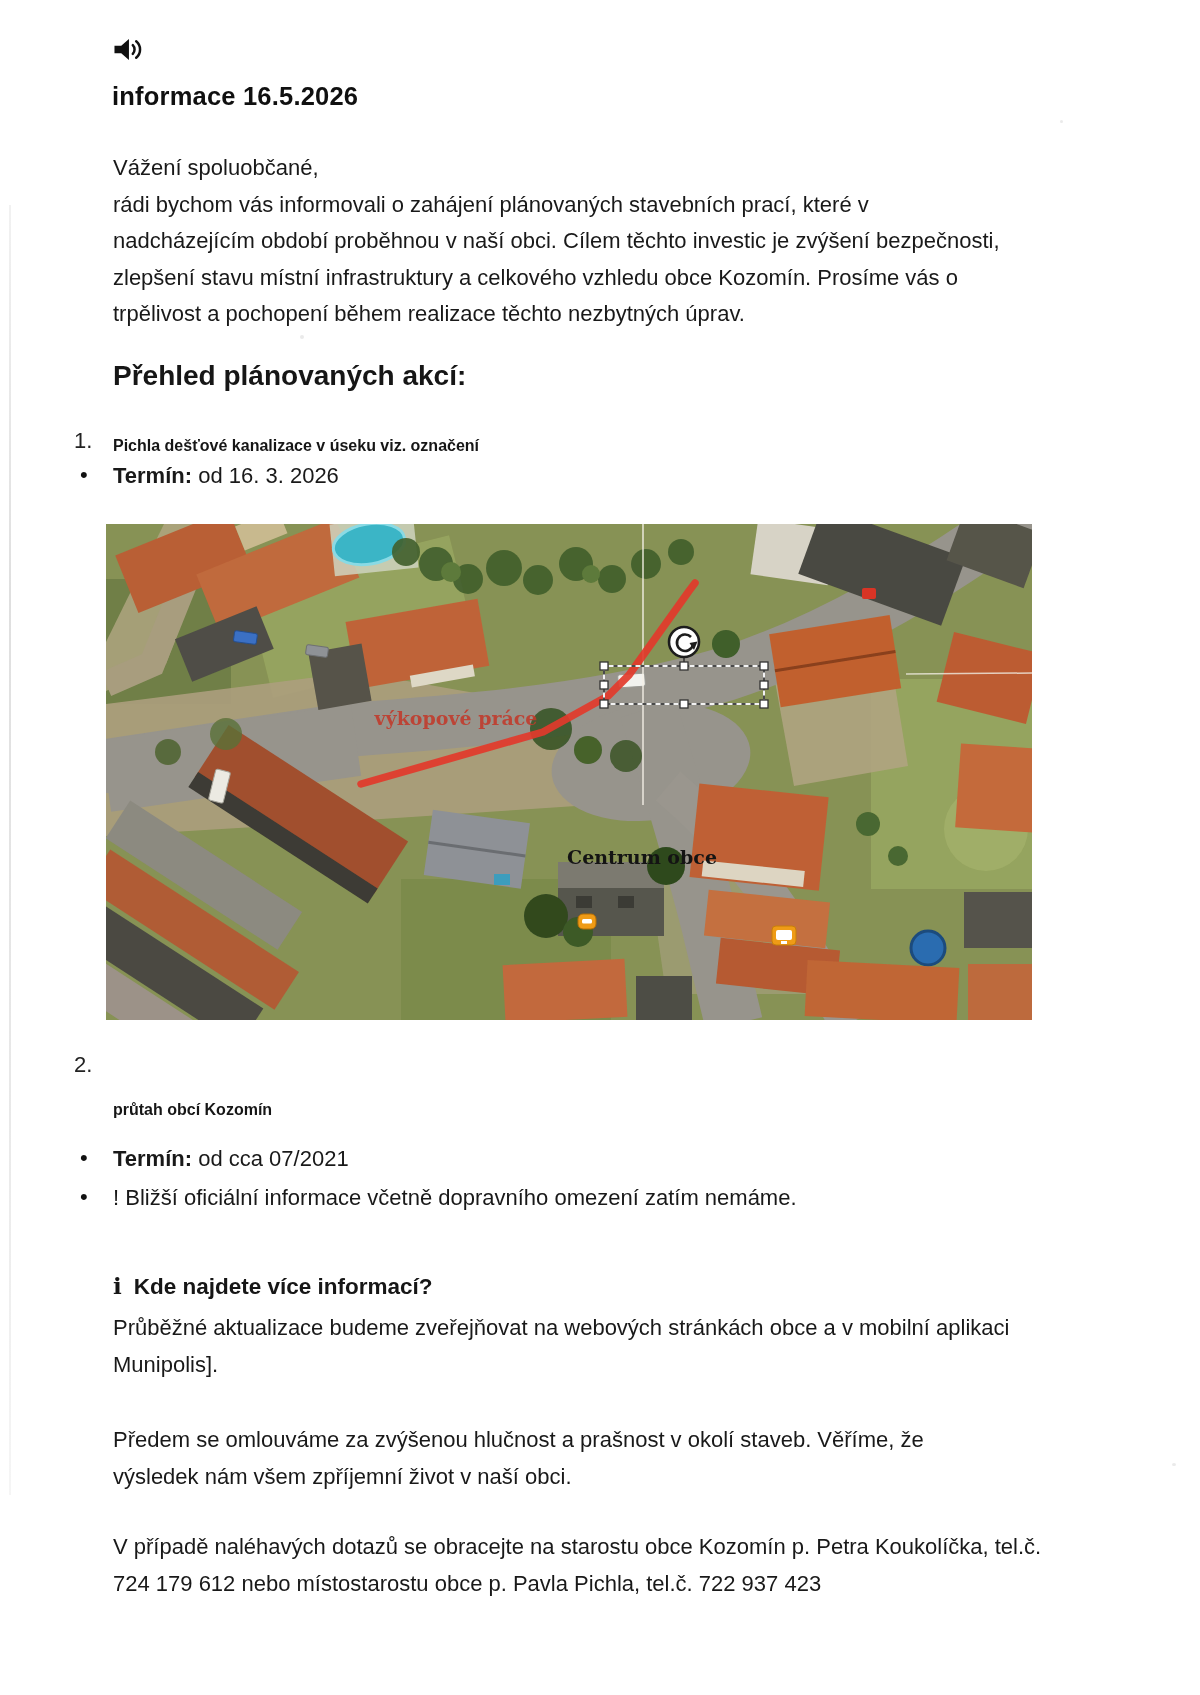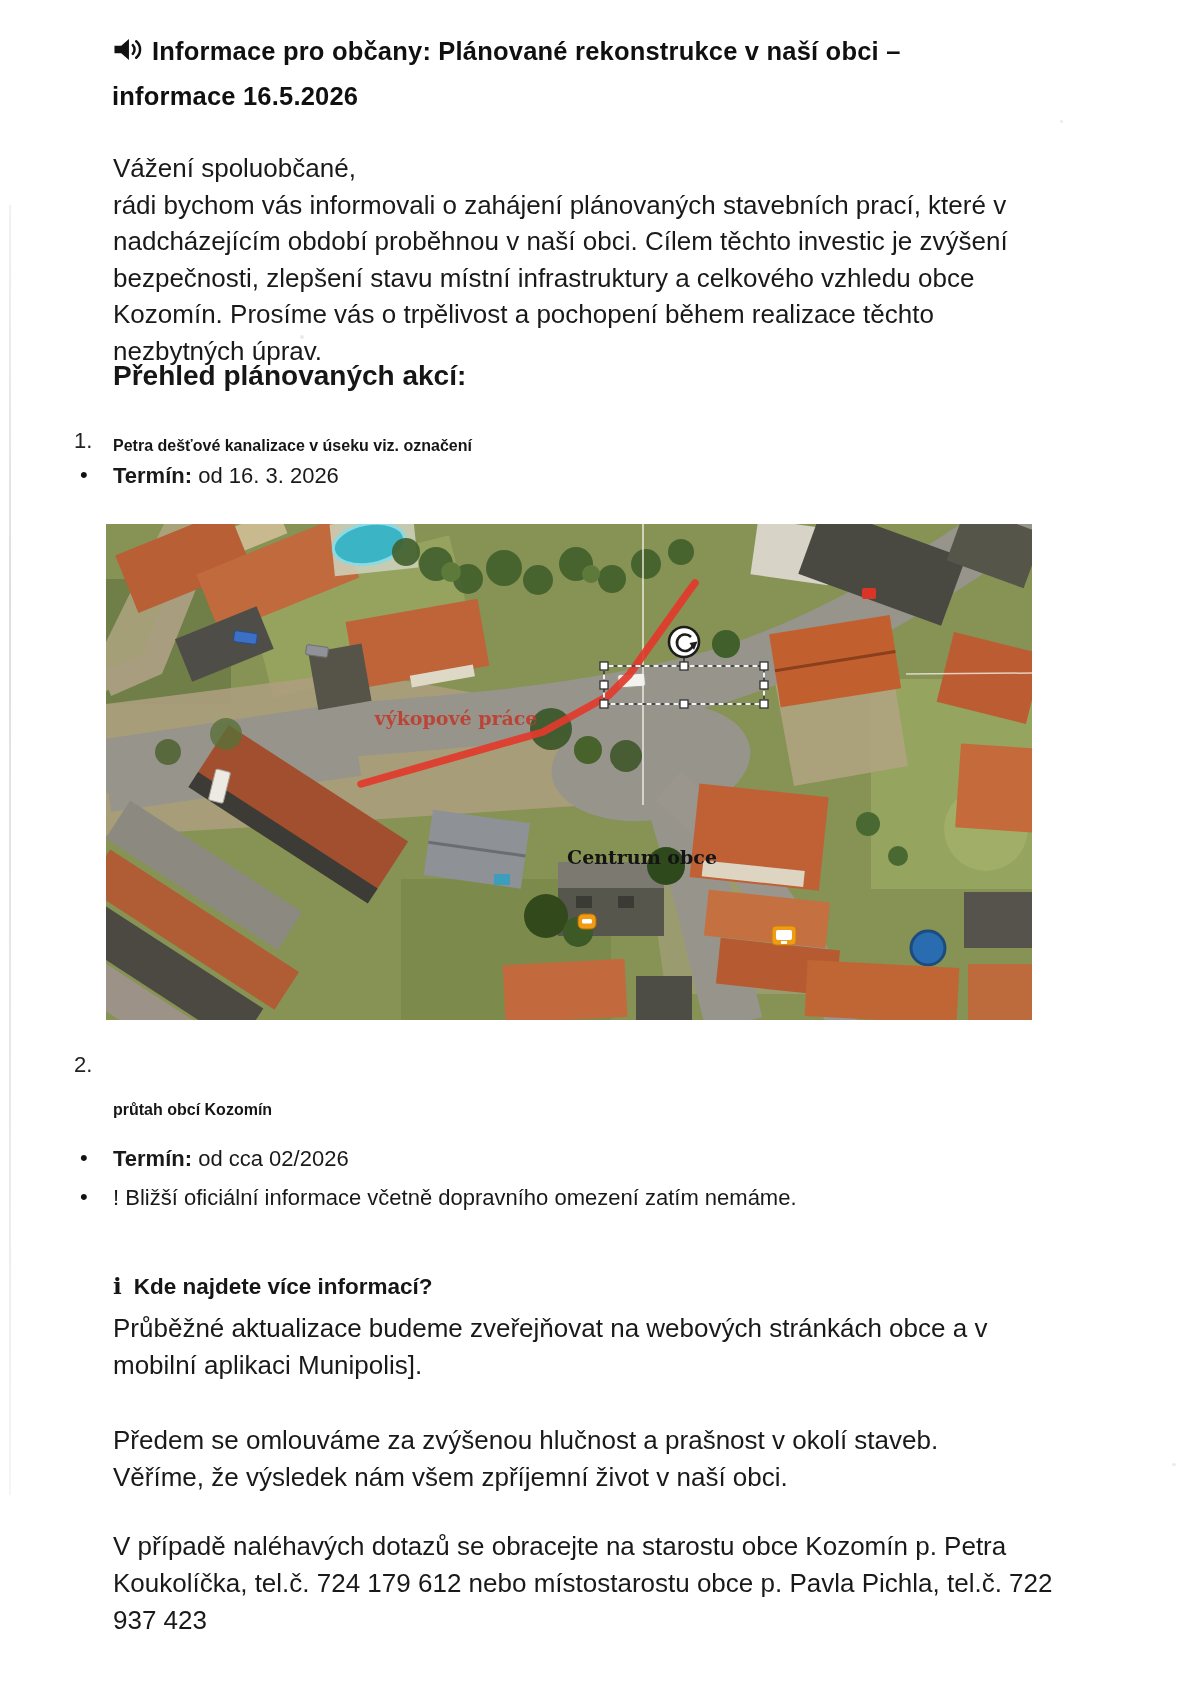--- a/index.html
+++ b/index.html
@@ -10,21 +10,21 @@
   }
   .abs{position:absolute;}
   
   .scan-edge{position:absolute;left:9px;top:205px;width:2px;height:1290px;
     background:linear-gradient(#eee,#d7d7d7 30%,#e3e3e3 70%,#f3f3f3);opacity:.8;}
   
   .doc-title{left:112px;top:30px;width:910px;font-size:25.5px;font-weight:700;
     line-height:42px;letter-spacing:.2px;color:#101010;}
   .doc-title .spk{display:inline-block;vertical-align:-3px;margin-right:9px;}
   
-  .para{font-size:26px;line-height:36.5px;color:#191919;}
+  .para{font-size:22px;line-height:36.5px;color:#191919;}
   .intro{left:113px;top:150px;width:900px;}
   .heading{left:113px;top:360px;font-size:28px;font-weight:700;}
   .num{position:absolute;left:74px;font-size:22px;color:#222;}
   .item-title{position:absolute;left:113px;font-weight:700;width:905px;line-height:37px;}
   .bullet-line{position:absolute;left:113px;font-size:22px;color:#191919;}
   .bullet-line::before{content:"•";position:absolute;left:-33px;top:-1px;font-size:22px;color:#111;}
   .blabel{font-weight:700;}
   
   .map-wrap{left:106px;top:524px;width:926px;height:496px;background:#a16207;overflow:hidden;}
   .map-wrap svg{display:block;}
@@ -44,33 +44,33 @@
 <div class="speck" style="left:1060px;top:120px;width:3px;height:3px;"></div>
 <div class="speck" style="left:1172px;top:1463px;width:4px;height:3px;"></div>
 
 <div class="abs doc-title">
   <span class="spk">
     <svg width="31" height="27" viewBox="0 0 32 28">
       <path d="M2.5 10 L9.5 10 L17.5 3 L17.5 25 L9.5 18 L2.5 18 Z" fill="#111"></path>
       <path d="M21.5 9.5 A 6.5 6.5 0 0 1 21.5 18.5" fill="none" stroke="#111" stroke-width="2.6" stroke-linecap="round"></path>
       <path d="M25 5.5 A 11 11 0 0 1 25 22.5" fill="none" stroke="#111" stroke-width="2.6" stroke-linecap="round"></path>
     </svg>
-  </span><span>Informace pro občany: Plánované rekonstrukce v naší obci –</span><br>
+  </span><br>
   <span>informace 16.5.2026</span>
 </div>
 
 <div class="abs para intro">
   <span>Vážení spoluobčané,</span><br>
   <span>rádi bychom vás informovali o zahájení plánovaných stavebních prací, které v nadcházejícím období proběhnou v naší obci. Cílem těchto investic je zvýšení bezpečnosti, zlepšení stavu místní infrastruktury a celkového vzhledu obce Kozomín. Prosíme vás o trpělivost a pochopení během realizace těchto nezbytných úprav.</span>
 </div>
 
 <div class="abs heading">Přehled plánovaných akcí:</div>
 
 <span class="num" style="top:428px;">1.</span>
-<div class="item-title" style="top:427px;">Petra dešťové kanalizace v úseku viz. označení</div>
+<div class="item-title" style="top:427px;">Pichla dešťové kanalizace v úseku viz. označení</div>
 <div class="bullet-line" style="top:463px;">
   <span class="blabel">Termín:</span>
   <span>od 16. 3. 2026</span>
 </div>
 
 <div class="abs map-wrap">
 <svg width="926" height="496" viewBox="0 0 926 496">
   <defs>
     <filter id="soft" x="-5%" y="-5%" width="110%" height="110%">
           <feGaussianBlur stdDeviation="0.7"></feGaussianBlur>
@@ -236,21 +236,21 @@
 </svg>
 </div>
 
 <span class="num" style="top:1052px;">2.</span>
 <div class="item-title" style="top:1051px;line-height:39px;">
   <br>
   <span>průtah obcí Kozomín</span>
 </div>
 <div class="bullet-line" style="top:1146px;">
   <span class="blabel">Termín:</span>
-  <span>od cca 02/2026</span>
+  <span>od cca 07/2021</span>
 </div>
 <div class="bullet-line" style="top:1185px;">! Bližší oficiální informace včetně dopravního omezení zatím nemáme.</div>
 
 <div class="abs info-head">
   <span class="iglyph">i</span><span>Kde najdete více informací?</span>
 </div>
 <div class="abs para info-body">Průběžné aktualizace budeme zveřejňovat na webových stránkách obce a v mobilní aplikaci Munipolis].</div>
 
 <div class="abs para apology">Předem se omlouváme za zvýšenou hlučnost a prašnost v okolí staveb. Věříme, že výsledek nám všem zpříjemní život v naší obci.</div>
 <div class="abs para contact">V případě naléhavých dotazů se obracejte na starostu obce Kozomín p. Petra Koukolíčka, tel.č. 724 179 612 nebo místostarostu obce p. Pavla Pichla, tel.č. 722 937 423</div>

